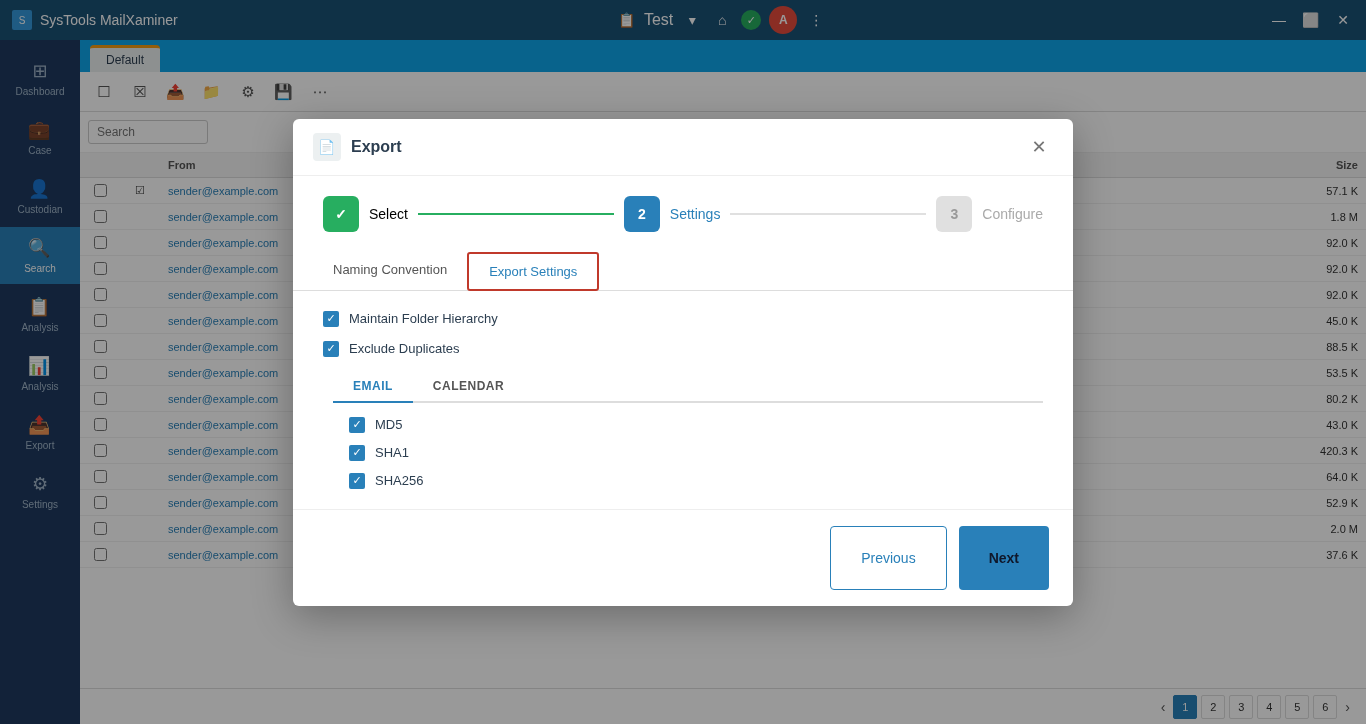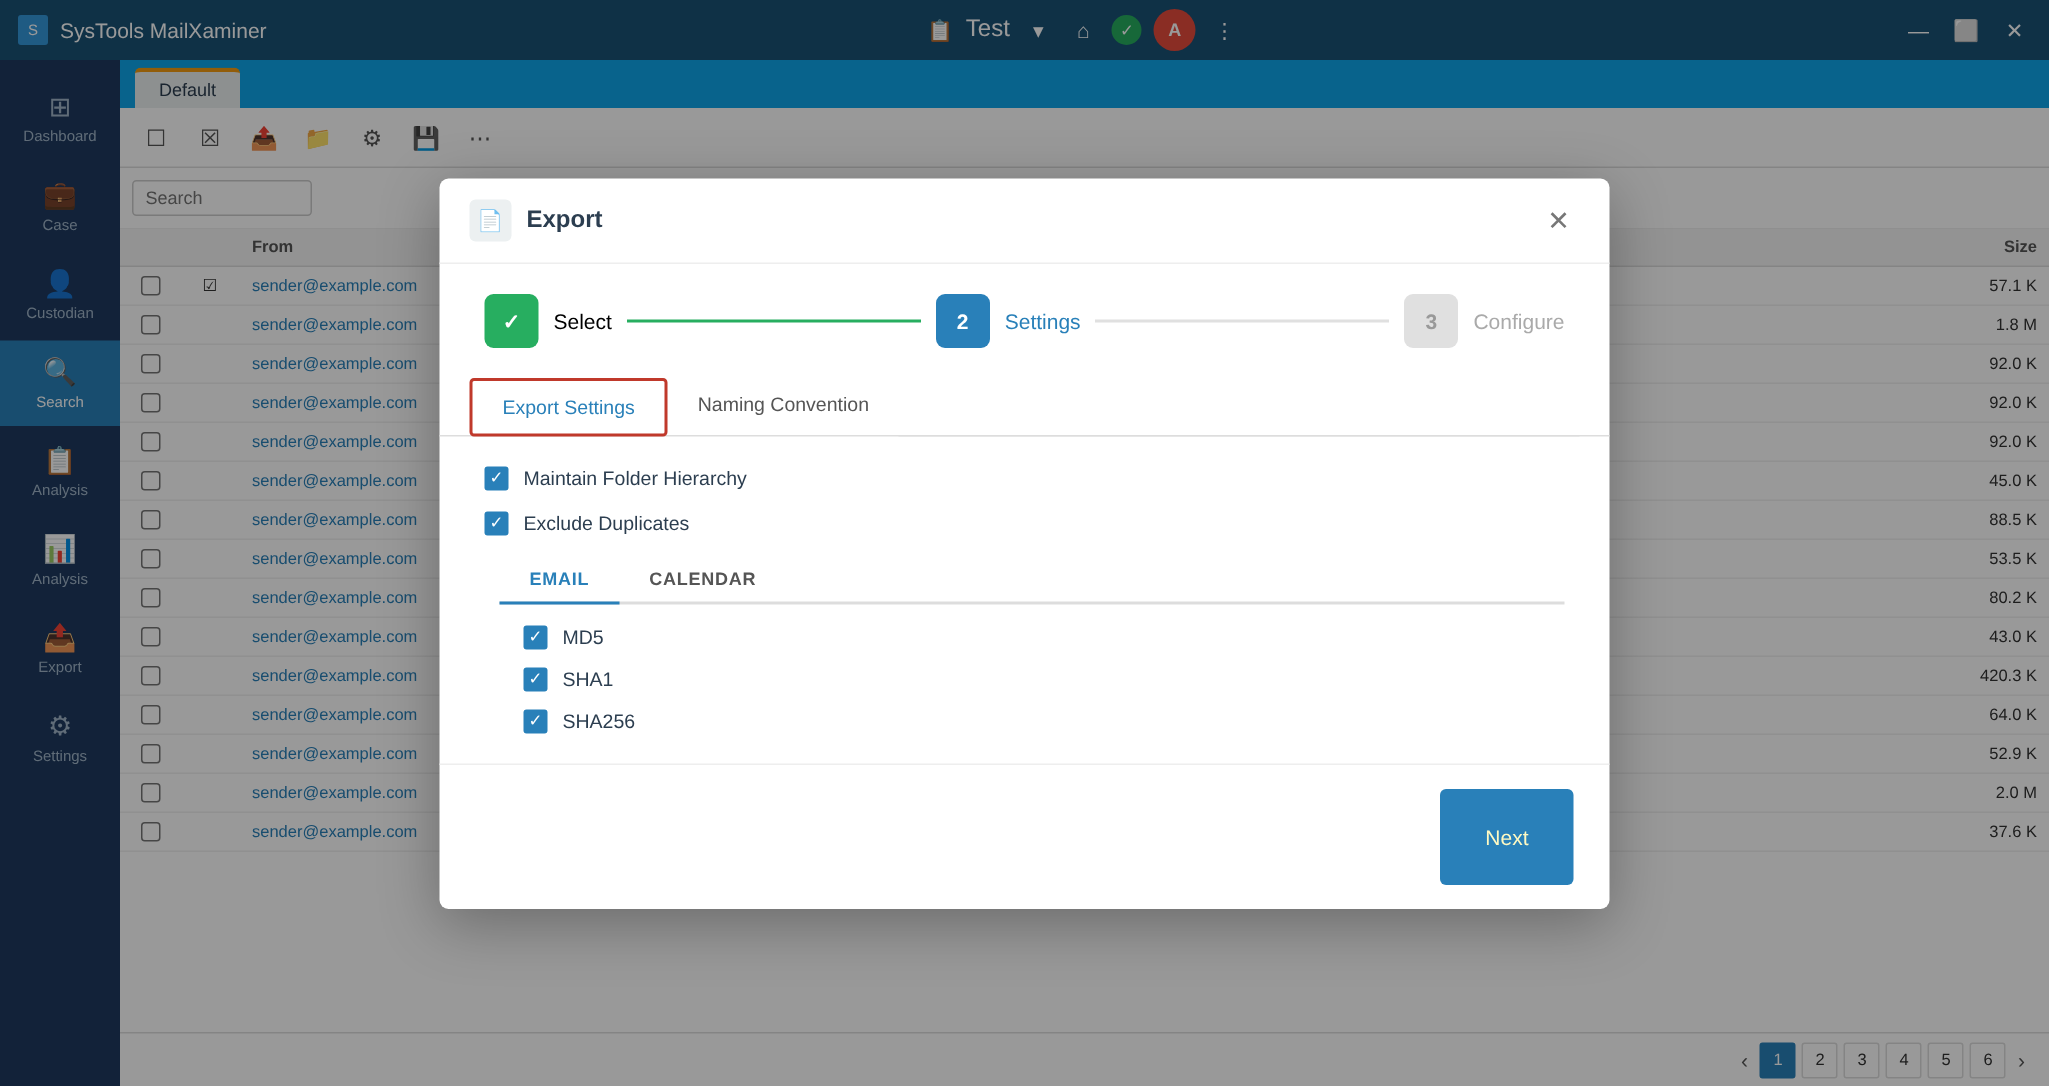--- a/index.html
+++ b/index.html
@@ -390,26 +390,26 @@
       background: white;
       color: #2980b9;
       font-size: 14px;
       border-radius: 4px;
       cursor: pointer;
       font-weight: 500;
     }
     .btn-next {
       padding: 24px 30px;
       background: #2980b9;
-      color: #fef9c3;
+      color: #0f172a;
       font-size: 14px;
       border-radius: 4px;
       cursor: pointer;
       border: none;
-      font-weight: 400;
+      font-weight: 700;
     }
 
     
     .search-bar {
       background: white;
       display: flex;
       align-items: center;
       padding: 8px;
       border-bottom: 1px solid #eee;
     }
@@ -704,22 +704,22 @@
       </div>
       <div class="step-line"></div>
 
       <div class="step">
         <div class="step-circle inactive">3</div>
         <span class="step-label inactive">Configure</span>
       </div>
     </div>
 
     <div class="modal-tabs">
+      <div class="modal-tab">Naming Convention</div>
       <div class="modal-tab active highlighted" style="border:2px solid #c0392b; border-radius:3px; color:#2980b9; margin-bottom:-1px;">Export Settings</div>
-      <div class="modal-tab">Naming Convention</div>
 
       <div style="flex:1; border-bottom:1px solid #ddd; margin-bottom:-1px;"></div>
     </div>
 
     <div class="modal-body">
 
 
       <div class="checkbox-row">
         <div class="blue-cb">✓</div>
         <label>Maintain Folder Hierarchy</label>
@@ -745,16 +745,17 @@
           <span>SHA1</span>
         </div>
         <div class="hash-row">
           <div class="blue-cb">✓</div>
           <span>SHA256</span>
         </div>
       </div>
     </div>
 
     <div class="modal-footer">
+      <button class="btn-prev">Previous</button>
       <button class="btn-next">Next</button>
     </div>
   </div>
 </div>
 
 </body></html>

